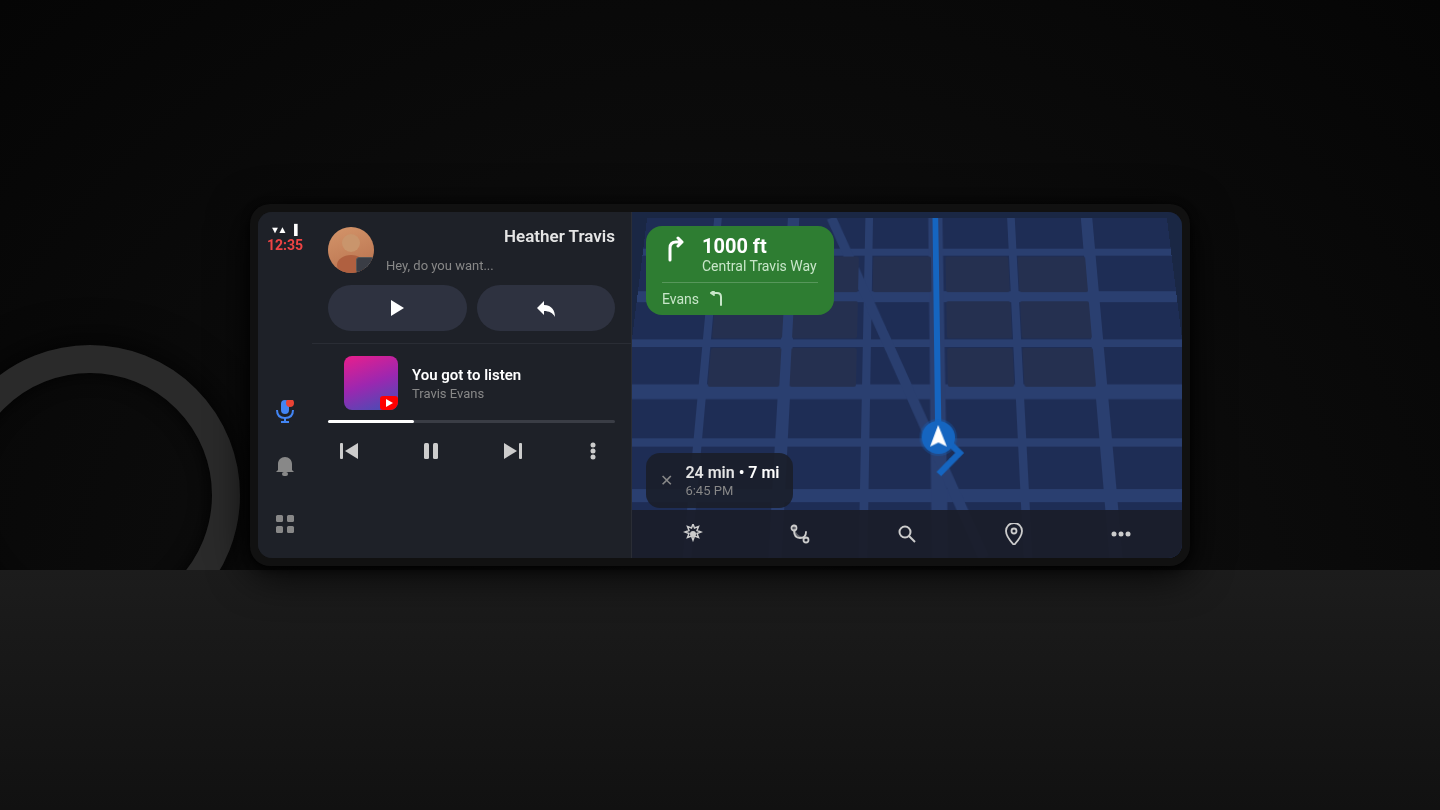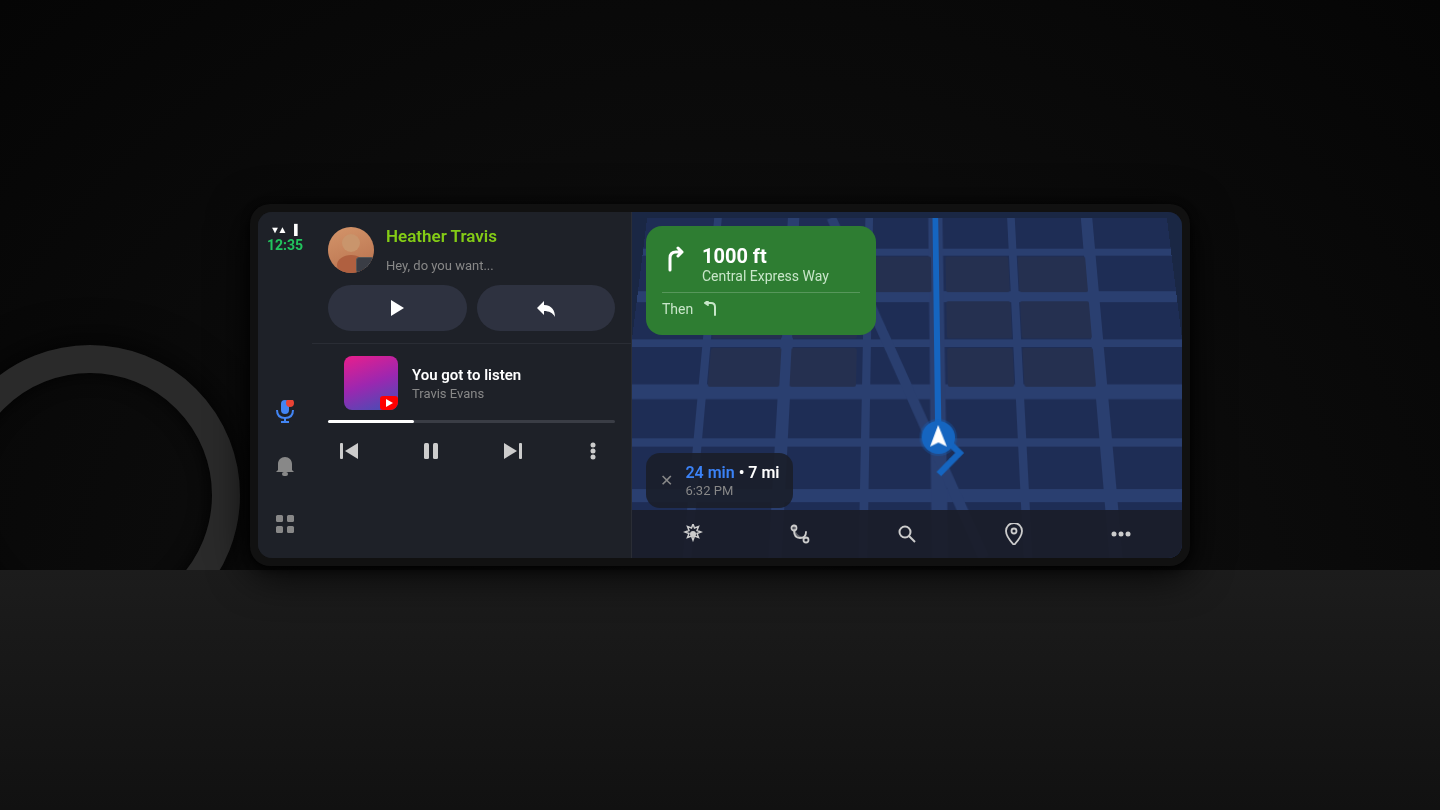--- a/index.html
+++ b/index.html
@@ -147,22 +147,23 @@
       border: 1px solid #555;
     }
 
     .message-text {
       flex: 1;
     }
 
     .contact-name {
       font-size: 17px;
       font-weight: 600;
-      color: #84cc16;
+      color: #e5e5e5;
       line-height: 1.2;
+      text-align: right;
     }
 
     .message-preview {
       font-size: 13px;
       color: #888;
       margin-top: 12px;
     }
 
     .message-actions {
       display: flex;
@@ -294,24 +295,24 @@
       position: relative;
       overflow: hidden;
       background: #1a2744;
     }
 
     
     .nav-card {
       position: absolute;
       top: 14px;
       left: 14px;
-      width: 230px;
+      width: 188px;
       background: #2e7d32;
       border-radius: 16px;
-      padding: 18px 16px;
+      padding: 8px 16px;
       z-index: 20;
     }
 
     .nav-top {
       display: flex;
       align-items: center;
       gap: 10px;
       margin-bottom: 8px;
     }
 
@@ -468,21 +469,21 @@
   <div class="screen-bezel">
     <div class="screen">
 
       <div class="sidebar">
 
         <div class="status-bar" style="position:relative; left:auto; top:auto; flex-direction:column; gap:2px; align-items:center; margin-bottom:8px;">
           <div style="display:flex; gap:3px; color:#fff; font-size:10px;">
             <span>▾▲</span>
             <span>▐</span>
           </div>
-          <div style="color:#22c55e; font-size:14px; font-weight:700;">12:35</div>
+          <div style="color:#ef4444; font-size:14px; font-weight:700;">12:35</div>
         </div>
 
         <div class="sidebar-spacer"></div>
 
         <div class="sidebar-icon">
 
           <svg width="20" height="24" viewBox="0 0 20 24" fill="none">
             <rect x="6" y="0" width="8" height="14" rx="4" fill="#4285F4"></rect>
             <path d="M2 10 Q2 18 10 18 Q18 18 18 10" stroke="#4285F4" stroke-width="2" fill="none"></path>
             <line x1="10" y1="18" x2="10" y2="22" stroke="#4285F4" stroke-width="2"></line>
@@ -642,41 +643,41 @@
         <div class="nav-card">
           <div class="nav-top">
             <div class="turn-arrow">
               
               <svg width="30" height="30" viewBox="0 0 30 30" fill="none">
                 <path d="M8 24 L8 12 Q8 6 14 6 L20 6 L16 2 M20 6 L16 10" stroke="white" stroke-width="3" stroke-linecap="round" stroke-linejoin="round" fill="none"></path>
               </svg>
             </div>
             <div>
               <div class="nav-distance">1000 ft</div>
-              <div class="nav-street">Central Express Way</div>
+              <div class="nav-street">Central Travis Way</div>
             </div>
           </div>
           <div class="nav-divider"></div>
           <div class="nav-then">
-            <span>Then</span>
+            <span>Evans</span>
             <svg width="18" height="16" viewBox="0 0 18 16" fill="none">
               <path d="M14 14 L14 6 Q14 2 10 2 L4 2 L7 0 M4 2 L7 4" stroke="#c8e6c9" stroke-width="2" stroke-linecap="round" stroke-linejoin="round" fill="none"></path>
             </svg>
           </div>
         </div>
 
         <div class="eta-card">
           <span class="eta-close">✕</span>
           <div class="eta-info">
             <div class="eta-time">
-              <span style="color:#3b82f6;">24 min</span>
+              <span style="color:#e5e5e5;">24 min</span>
               <span style="color:#fff;"> • </span>
               <span style="color:#fff;">7 mi</span>
             </div>
-            <div class="eta-arrival">6:32 PM</div>
+            <div class="eta-arrival">6:45 PM</div>
           </div>
         </div>
 
         <div class="map-toolbar">
           <button class="map-tool-btn">
             <svg width="20" height="20" viewBox="0 0 20 20" fill="#ccc">
               <circle cx="10" cy="10" r="3"></circle>
               <path d="M10 0 L11.5 4 L15.5 2.5 L14 6.5 L18 8 L14 9.5 L15.5 13.5 L11.5 12 L10 16 L8.5 12 L4.5 13.5 L6 9.5 L2 8 L6 6.5 L4.5 2.5 L8.5 4 Z" fill="none" stroke="#ccc" stroke-width="1.5"></path>
             </svg>
           </button>

